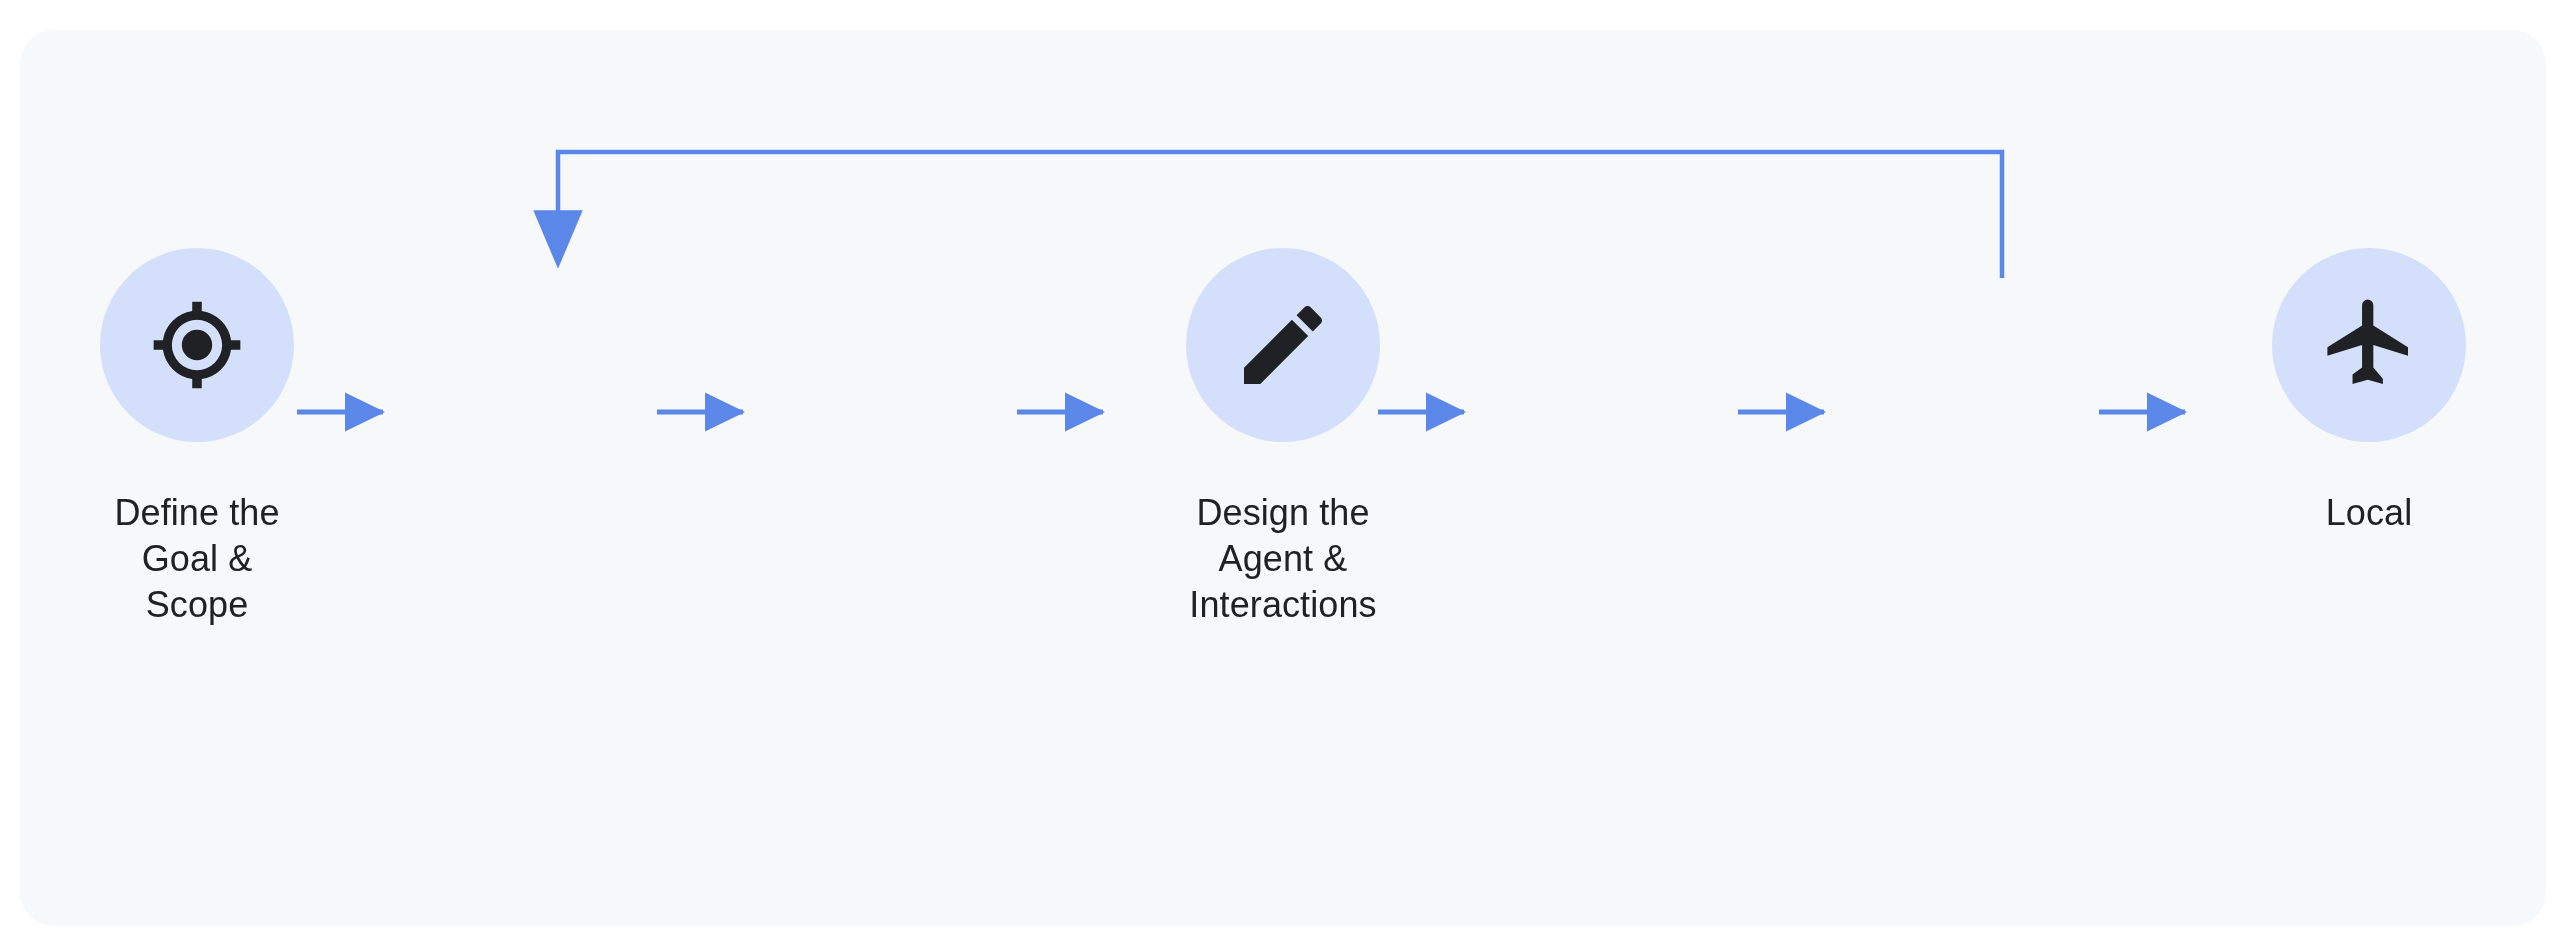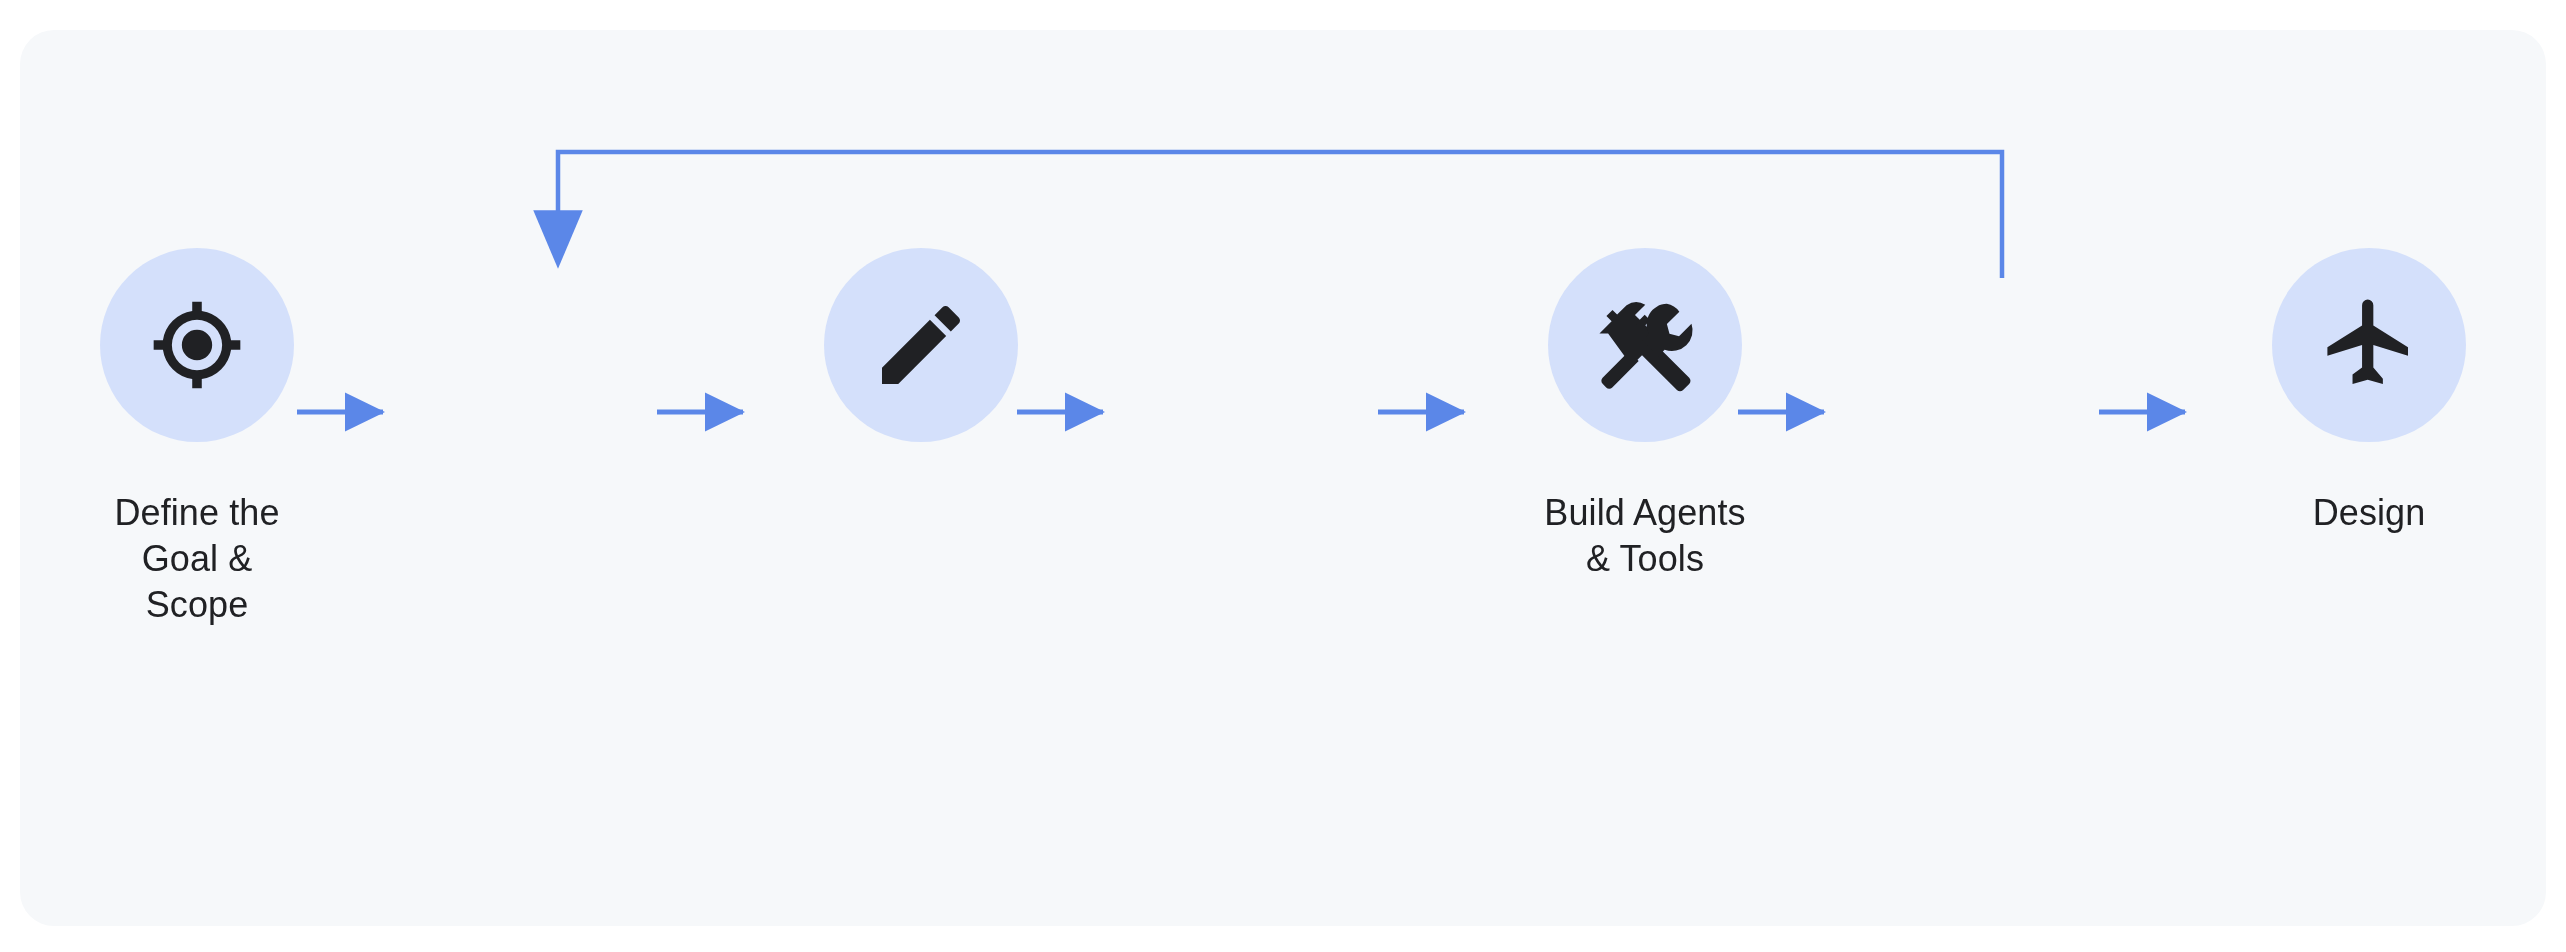--- a/index.html
+++ b/index.html
@@ -137,41 +137,32 @@
 Goal &amp;
 Scope</div>
     </div>
 
     <div class="step">
       <div class="circle">
         <svg viewBox="0 0 24 24">
           <path class="icon-fill" d="M3 17.25V21h3.75L17.81 9.94l-3.75-3.75L3 17.25zM20.71 7.04a1 1 0 0 0 0-1.41l-2.34-2.34a1 1 0 0 0-1.41 0l-1.83 1.83 3.75 3.75 1.83-1.83z"></path>
         </svg>
       </div>
+      <div class="step-label">Design the
+Agent &amp;
+Interactions</div>
     </div>
 
-    <div class="step">
-      <div class="circle">
-        <svg viewBox="0 0 24 24">
-          <path class="icon-fill" d="M1.49 9.34 4.3 6.53l-1.2-1.2 1.4-1.42 1.07 1.07 2.18-2.18a4.2 4.2 0 0 1 4.31-.1L9.69 5.06l1.1 1.1 1.14-1.14 1.28 1.28-1.14 1.14 1.1 1.1 2.36-2.36a4.2 4.2 0 0 1-.1 4.32l-2.18 2.18 1.07 1.07-1.41 1.41-1.2-1.2-2.81 2.81-5.41-7.43z"></path>
-          <path class="icon-fill" d="M22.2 19.56 9.93 7.3 7.1 10.13l12.27 12.26a1 1 0 0 0 1.42 0l1.41-1.41a1 1 0 0 0 0-1.42z"></path>
-          <path class="icon-fill" d="M17.03 2.5a4.74 4.74 0 0 0-4.1 6.97l-1.5 1.5 3.6 3.6 1.5-1.5a4.75 4.75 0 0 0 6.2-5.97l-2.88 2.88-2.2-.6-.6-2.2 2.88-2.88a4.76 4.76 0 0 0-2.9-1.8z"></path>
-          <path class="icon-fill" d="M2.22 19.56 8.3 13.47l2.24 2.24-6.09 6.09a1 1 0 0 1-1.41 0l-.82-.83a1 1 0 0 1 0-1.41z"></path>
-        </svg>
-      </div>
-      <div class="step-label">Build Agents
-&amp; Tools</div>
-    </div>
 
 
 
 
     <div class="step">
       <div class="circle">
         <svg viewBox="0 0 24 24">
           <path class="icon-fill" d="M21 14.5v-2l-8-5V2.8a1.3 1.3 0 1 0-2.6 0v4.7l-8 5v2l8-2.5v5.2l-2.2 1.6V21l3.5-1 3.5 1v-1.2L13 17.2V12l8 2.5z"></path>
         </svg>
       </div>
-      <div class="step-label">Design</div>
+      <div class="step-label">Local</div>
     </div>
 
   </div>
 </div>
 
 </body></html>

